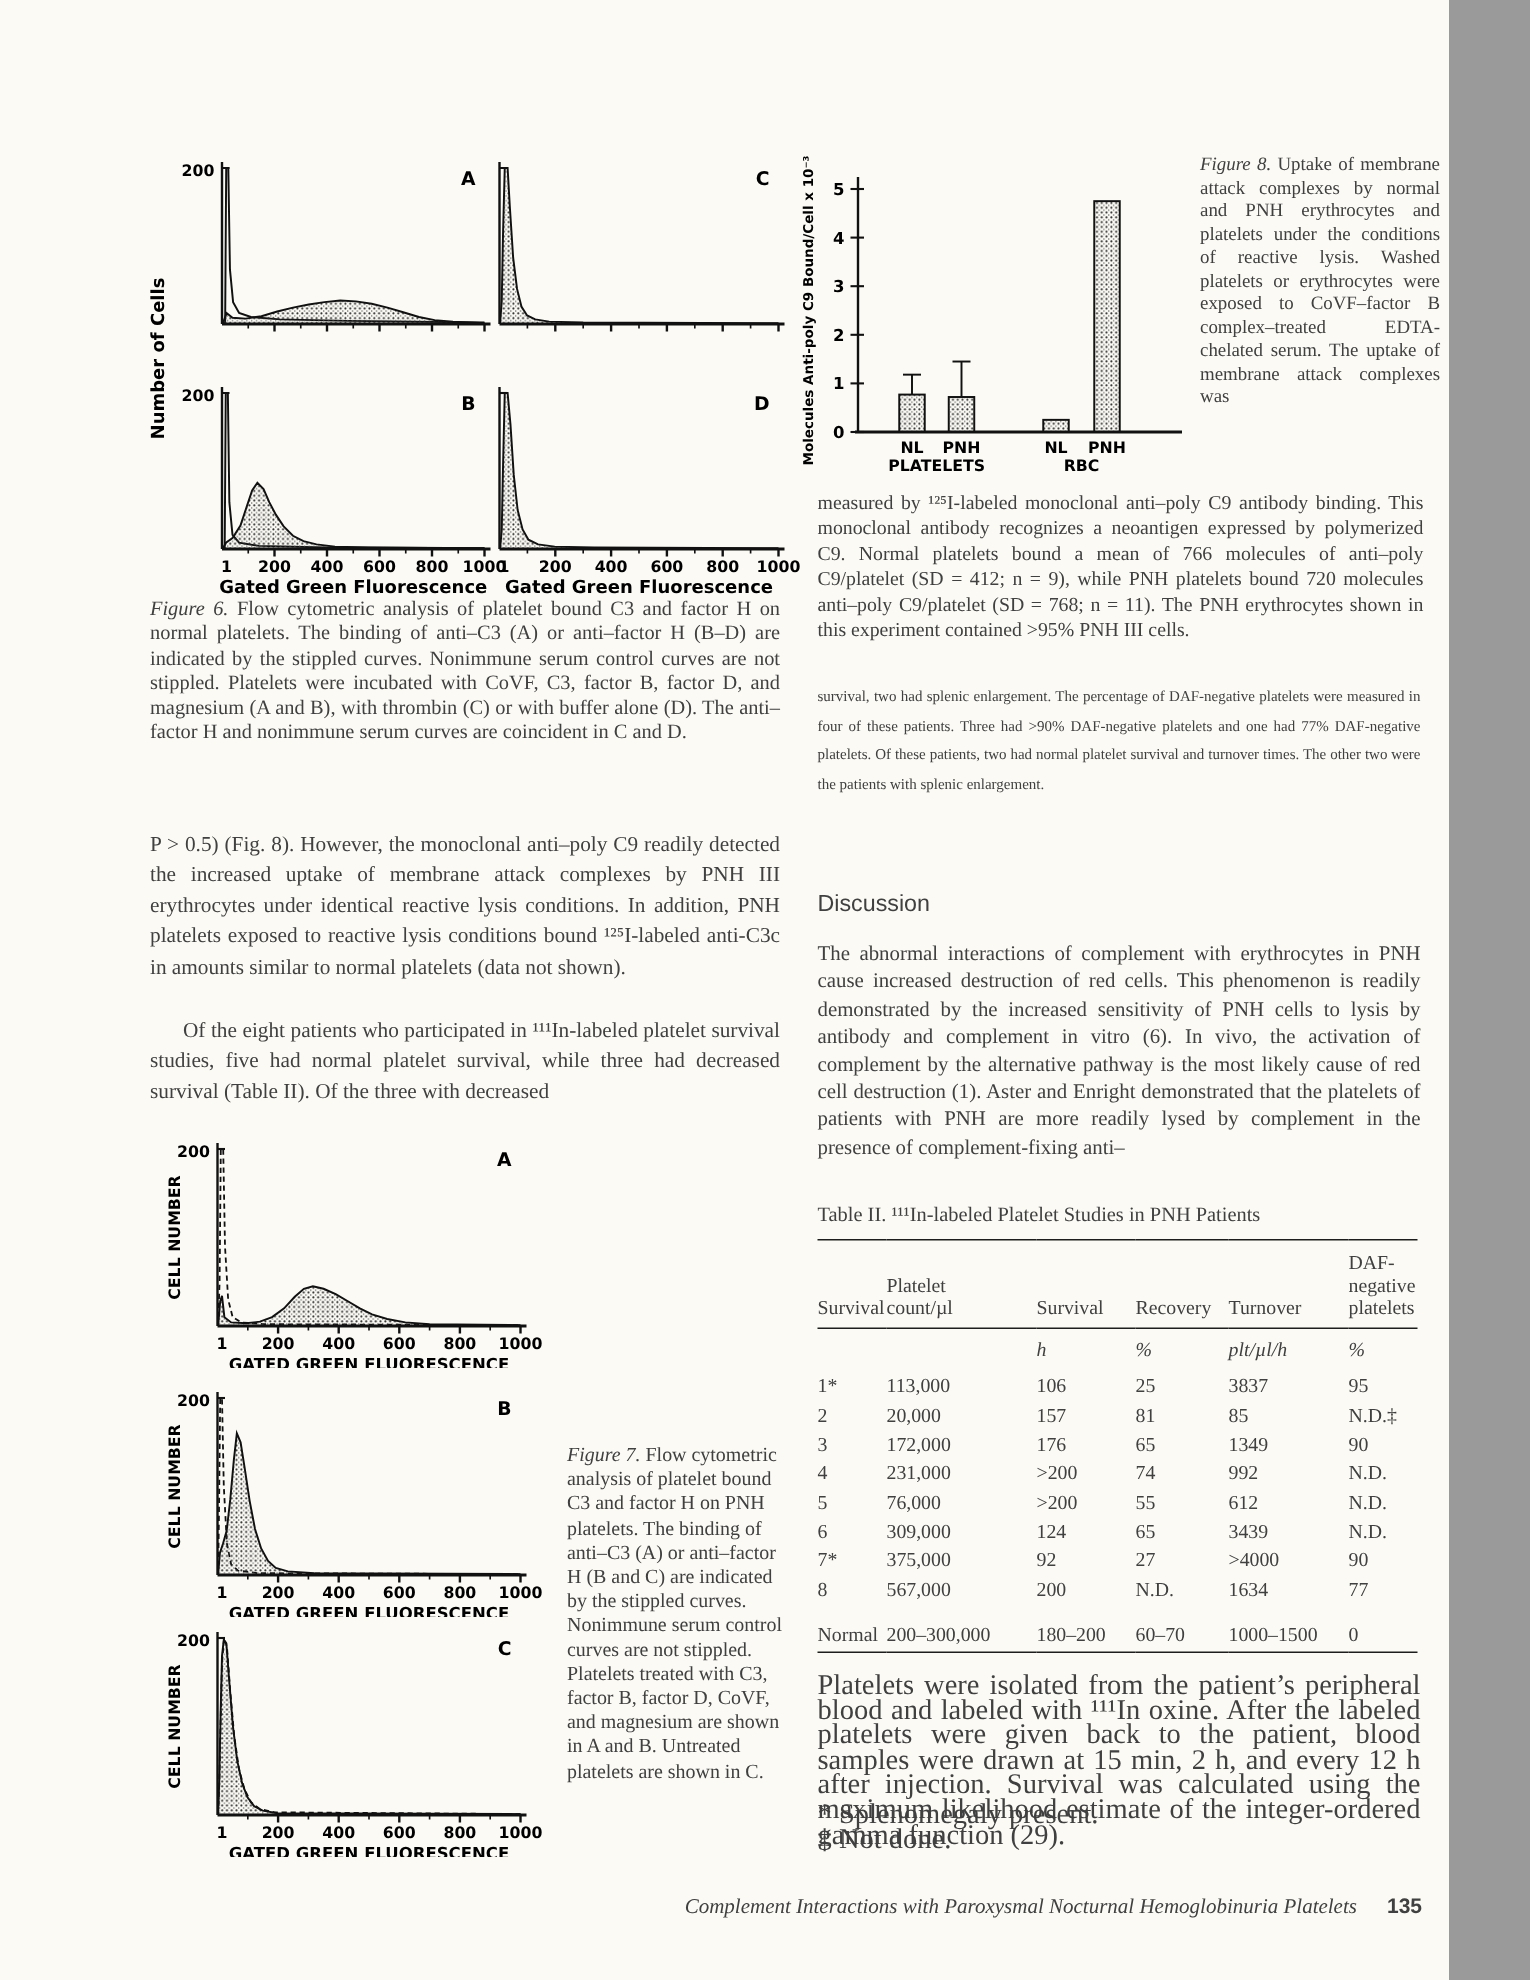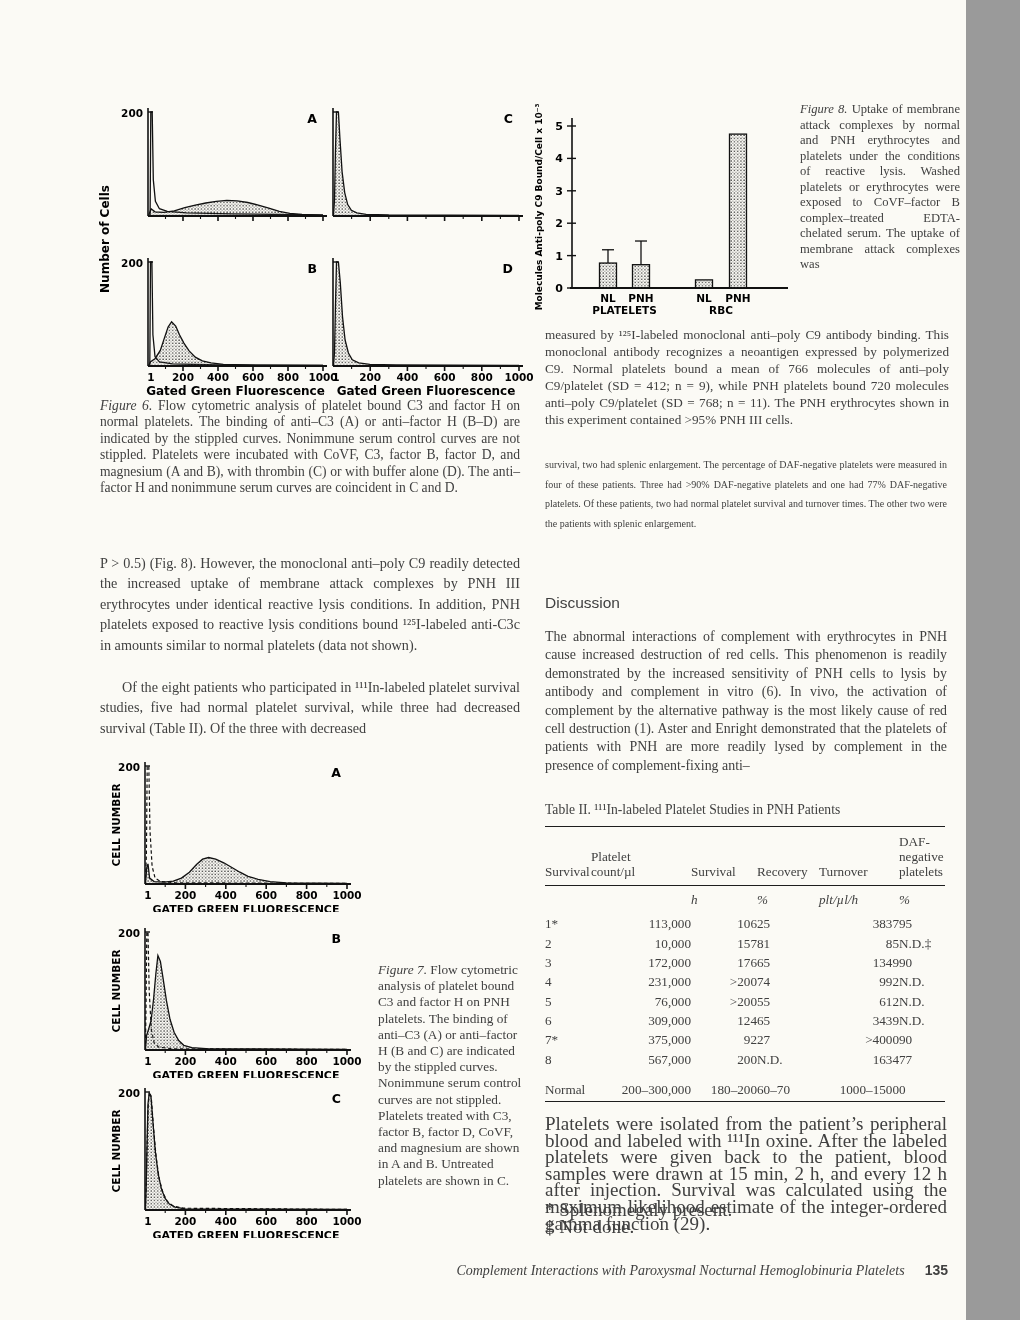--- a/index.html
+++ b/index.html
@@ -19,21 +19,21 @@
   svg text{font-family:"DejaVu Sans", sans-serif;}
   
   table.t2{border-collapse:collapse;table-layout:fixed;width:400px;
            font-size:13.2px;border-top:1.6px solid #1d1d1d;border-bottom:1.6px solid #1d1d1d;}
   table.t2 th{font-weight:normal;text-align:left;vertical-align:bottom;white-space:pre-line;
               padding:7px 0 6px 0;border-bottom:1.4px solid #1d1d1d;line-height:15px;}
   table.t2 td{padding:2.2px 0;line-height:15px;}
   table.t2 tr.units td{padding:6px 0 7px 0;font-style:italic;}
   table.t2 tr.normal-row td{padding-top:13px;padding-bottom:4px;}
   .c0{width:46px;} .c1{width:100px;} .c2{width:66px;} .c3{width:62px;} .c4{width:80px;} .c5{width:46px;}
-  td.a-r{text-align:right;}
+  td.a-r{}
   td.pr1{padding-right:22px;} td.pr2{padding-right:20px;} td.pr4{padding-right:26px;}
   .fnote{font-size:19px;line-height:16.6px;}
   .footer{font-size:14px;text-align:right;}
   .footer .pg{font-family:"Liberation Sans", sans-serif;font-weight:bold;font-style:normal;margin-left:20px;}
 </style>
 </head>
 <body>
 
 <div class="page">
 
@@ -368,21 +368,21 @@
           <tr>
             <td>1*</td>
             <td class="a-r pr1">113,000</td>
             <td class="a-r pr2">106</td>
             <td>25</td>
             <td class="a-r pr4">3837</td>
             <td>95</td>
           </tr>
           <tr>
             <td>2</td>
-            <td class="a-r pr1">10,000</td>
+            <td class="a-r pr1">20,000</td>
             <td class="a-r pr2">157</td>
             <td>81</td>
             <td class="a-r pr4">85</td>
             <td>N.D.‡</td>
           </tr>
           <tr>
             <td>3</td>
             <td class="a-r pr1">172,000</td>
             <td class="a-r pr2">176</td>
             <td>65</td>

